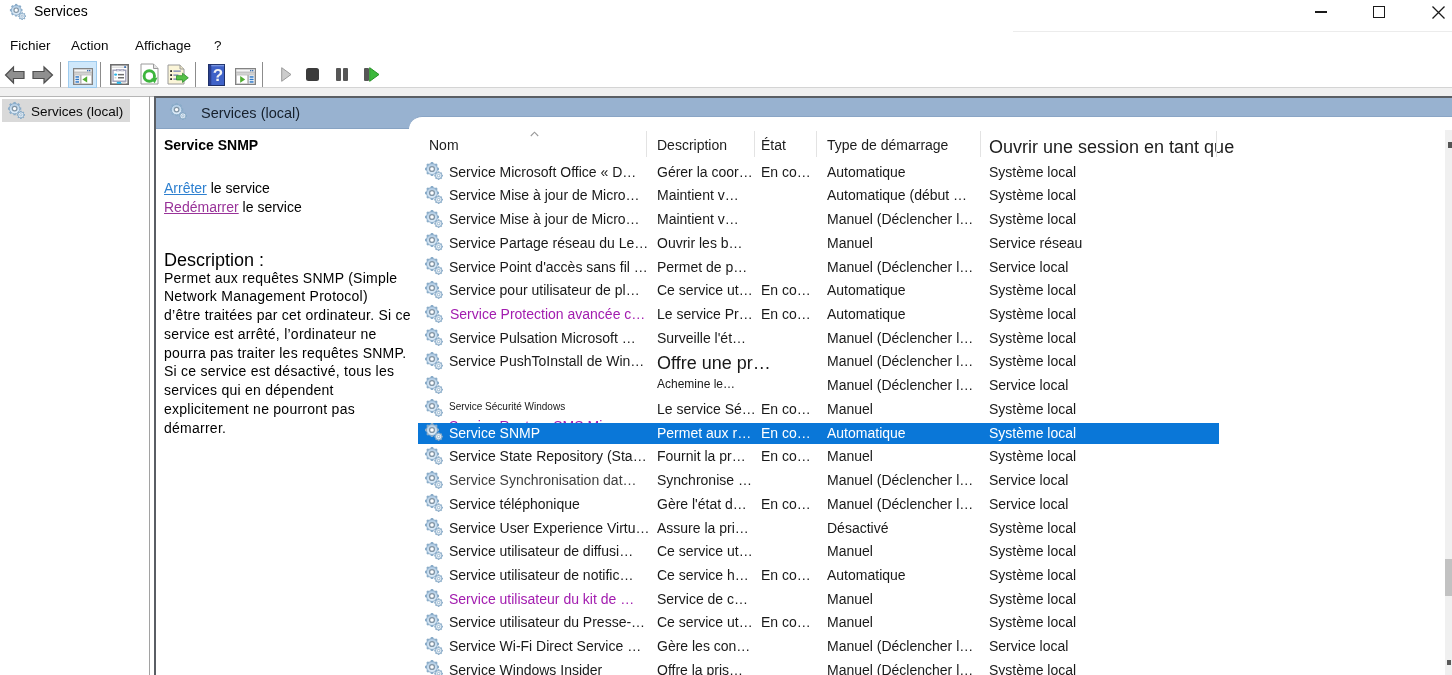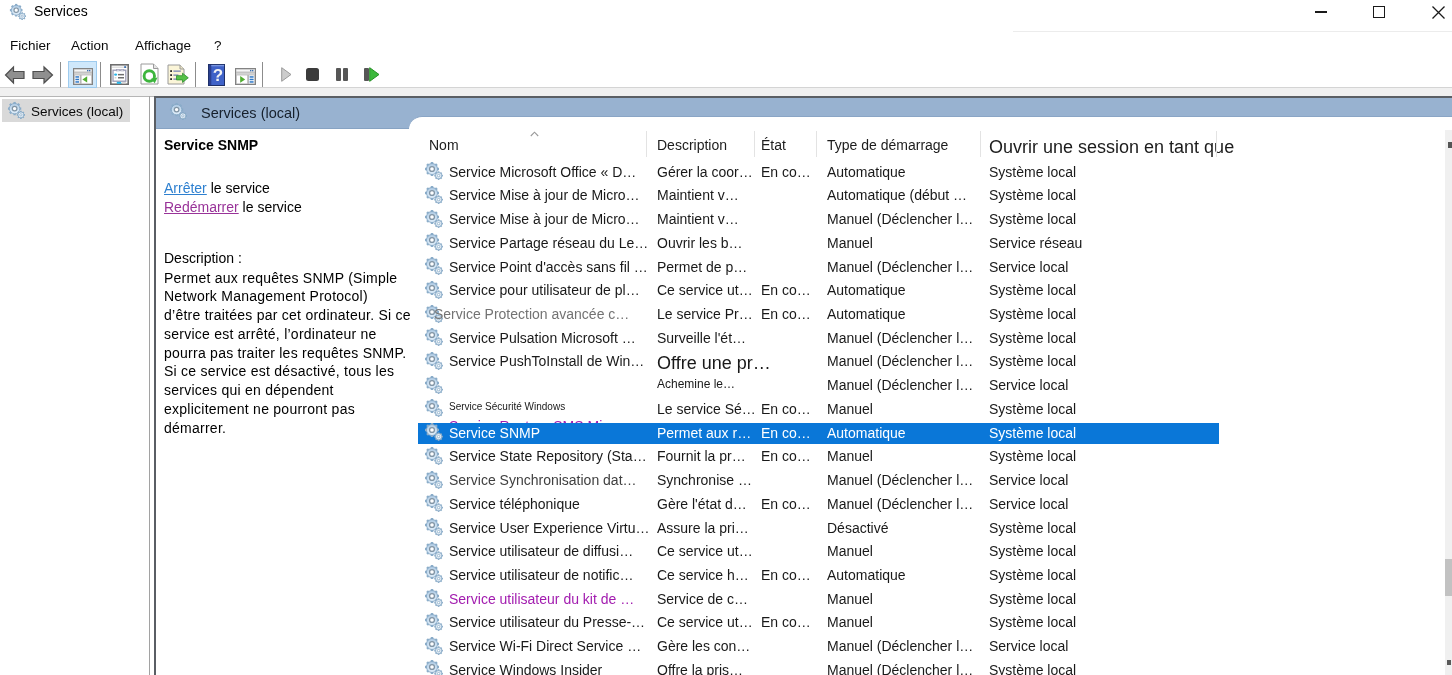--- a/index.html
+++ b/index.html
@@ -187,21 +187,21 @@
       <use href="#gear"></use>
     </svg>
 <div class="t" style="left:201px; top:105px; font-size:14.5px; color:#16202c;">Services (local)</div>
 
 <div class="abs" style="left:156px; top:129.5px; width:254px; height:546px; background:#ffffff;"></div>
 <div class="abs" style="left:409px; top:116px; width:1043px; height:559px; background:#ffffff; border-radius:13px 0 0 0; border-top:1px solid #8aa5c5;"></div>
 
 <div class="t" style="left:164px; top:137px; font-size:14px; font-weight:bold; color:#000;">Service SNMP</div>
 <div class="t" style="left:164px; top:180px; font-size:14px; color:#000;"><span style="color:#2e80d0; text-decoration:underline;">Arrêter</span> le service</div>
 <div class="t" style="left:164px; top:198.5px; font-size:14px; color:#000;"><span style="color:#993399; text-decoration:underline;">Redémarrer</span> le service</div>
-<div class="t" style="left:164px; top:249.5px; font-size:14px; color:#000;">Description :</div>
+<div class="t" style="left:164px; top:249.5px; font-size:18px; color:#000;">Description :</div>
 <div class="t" style="left:164px; top:268.5px; font-size:14px; line-height:18.8px; letter-spacing:0.25px; color:#000;">Permet aux requêtes SNMP (Simple
 Network Management Protocol)
 d’être traitées par cet ordinateur. Si ce
 service est arrêté, l’ordinateur ne
 pourra pas traiter les requêtes SNMP.
 Si ce service est désactivé, tous les
 services qui en dépendent
 explicitement ne pourront pas
 démarrer.</div>
 
@@ -261,21 +261,21 @@
         <use href="#gear"></use>
       </svg>
       <div class="t" style="left:449px; top:282.3px; font-size:14px; color:#191919;">Service pour utilisateur de pl…</div>
       <div class="t" style="left:657px; top:282.3px; font-size:14px; color:#191919;">Ce service ut…</div>
       <div class="t" style="left:761px; top:282.3px; font-size:14px; color:#191919;">En co…</div>
       <div class="t" style="left:827px; top:282.3px; font-size:14px; color:#191919;">Automatique</div>
       <div class="t" style="left:989px; top:282.3px; font-size:14px; color:#191919;">Système local</div>
       <svg class="abs" style="left:424px; top:303.52px" width="20" height="20" viewBox="0 0 20 20">
         <use href="#gear"></use>
       </svg>
-      <div class="t" style="left:434px; top:306.02px; font-size:14px; color:#737373;">Service Protection avancée c…</div>
+      <div class="t" style="left:450px; top:306.02px; font-size:14px; color:#a21caf;">Service Protection avancée c…</div>
       <div class="t" style="left:657px; top:306.02px; font-size:14px; color:#191919;">Le service Pr…</div>
       <div class="t" style="left:761px; top:306.02px; font-size:14px; color:#191919;">En co…</div>
       <div class="t" style="left:827px; top:306.02px; font-size:14px; color:#191919;">Automatique</div>
       <div class="t" style="left:989px; top:306.02px; font-size:14px; color:#191919;">Système local</div>
       <svg class="abs" style="left:424px; top:327.24px" width="20" height="20" viewBox="0 0 20 20">
         <use href="#gear"></use>
       </svg>
       <div class="t" style="left:449px; top:329.74px; font-size:14px; color:#191919;">Service Pulsation Microsoft …</div>
       <div class="t" style="left:657px; top:329.74px; font-size:14px; color:#191919;">Surveille l'ét…</div>
       <div class="t" style="left:827px; top:329.74px; font-size:14px; color:#191919;">Manuel (Déclencher l…</div>

